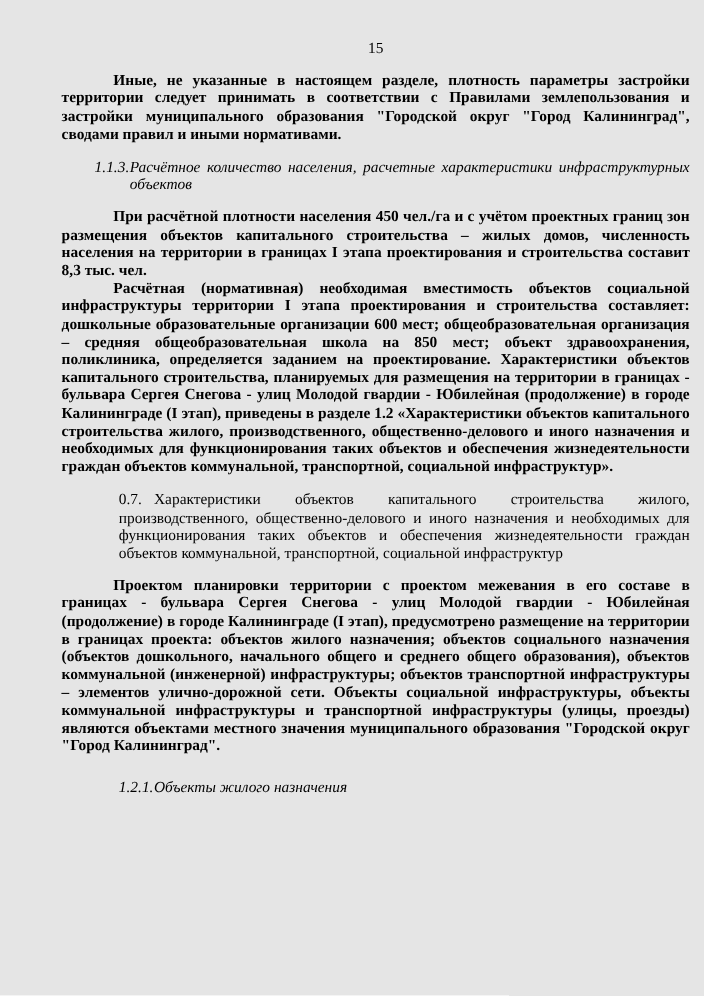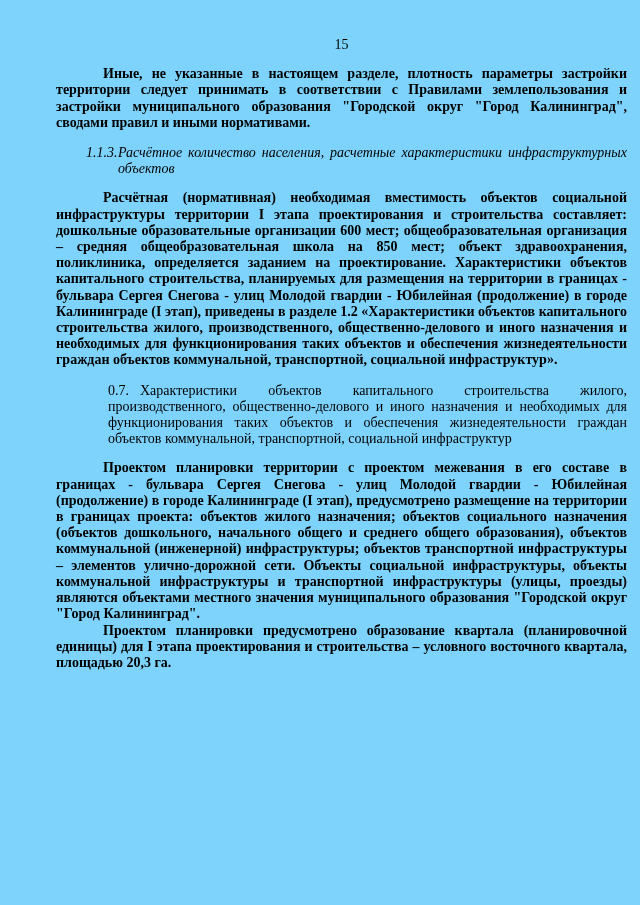--- a/index.html
+++ b/index.html
@@ -5,21 +5,21 @@
   html, body {
     margin: 0;
     padding: 0;
     background: #ffffff;
   }
   .page {
     position: relative;
     width: 640px;
     height: 905px;
     box-sizing: border-box;
-    background: #7dd3fc;
+    background: #e5e5e5;
     color: #000000;
     font-family: "Liberation Serif", "DejaVu Serif", serif;
     font-size: 14px;
     line-height: 16.2px;
     padding: 37px 13px 0 56px;
     overflow: hidden;
   }
   .page-number {
     text-align: center;
     margin: 0 0 13px 0;
@@ -55,23 +55,24 @@
 <body>
 
 <div class="page">
 
   <div class="page-number">15</div>
 
   <p class="para">Иные, не указанные в настоящем разделе, плотность параметры застройки территории следует принимать в соответствии с Правилами землепользования и застройки муниципального образования "Городской округ "Город Калининград", сводами правил и иными нормативами.</p>
 
   <div class="heading italic hang"><span class="h-num">1.1.3.</span><span>Расчётное количество населения, расчетные характеристики инфраструктурных объектов</span></div>
 
+  <p class="para">При расчётной плотности населения 450 чел./га и с учётом проектных границ зон размещения объектов капитального строительства – жилых домов, численность населения на территории в границах I этапа проектирования и строительства составит 8,3 тыс. чел.</p>
 
   <p class="para">Расчётная (нормативная) необходимая вместимость объектов социальной инфраструктуры территории I этапа проектирования и строительства составляет: дошкольные образовательные организации 600 мест; общеобразовательная организация – средняя общеобразовательная школа на 850 мест; объект здравоохранения, поликлиника, определяется заданием на проектирование. Характеристики объектов капитального строительства, планируемых для размещения на территории в границах - бульвара Сергея Снегова - улиц Молодой гвардии - Юбилейная (продолжение) в городе Калининграде (I этап), приведены в разделе 1.2 «Характеристики объектов капитального строительства жилого, производственного, общественно-делового и иного назначения и необходимых для функционирования таких объектов и обеспечения жизнедеятельности граждан объектов коммунальной, транспортной, социальной инфраструктур».</p>
 
   <div class="heading"><span class="h-num">0.7.</span><span>Характеристики объектов капитального строительства жилого, производственного, общественно-делового и иного назначения и необходимых для функционирования таких объектов и обеспечения жизнедеятельности граждан объектов коммунальной, транспортной, социальной инфраструктур</span></div>
 
   <p class="para">Проектом планировки территории с проектом межевания в его составе в границах - бульвара Сергея Снегова - улиц Молодой гвардии - Юбилейная (продолжение) в городе Калининграде (I этап), предусмотрено размещение на территории в границах проекта: объектов жилого назначения; объектов социального назначения (объектов дошкольного, начального общего и среднего общего образования), объектов коммунальной (инженерной) инфраструктуры; объектов транспортной инфраструктуры – элементов улично-дорожной сети. Объекты социальной инфраструктуры, объекты коммунальной инфраструктуры и транспортной инфраструктуры (улицы, проезды) являются объектами местного значения муниципального образования "Городской округ "Город Калининград".</p>
 
-  <p class="para">Проектом планировки предусмотрено образование квартала (планировочной единицы) для I этапа проектирования и строительства – условного восточного квартала, площадью 20,3 га.</p>
 
+  <div class="heading italic last"><span class="h-num">1.2.1.</span><span>Объекты жилого назначения</span></div>
 
 </div>
 
 </body></html>

